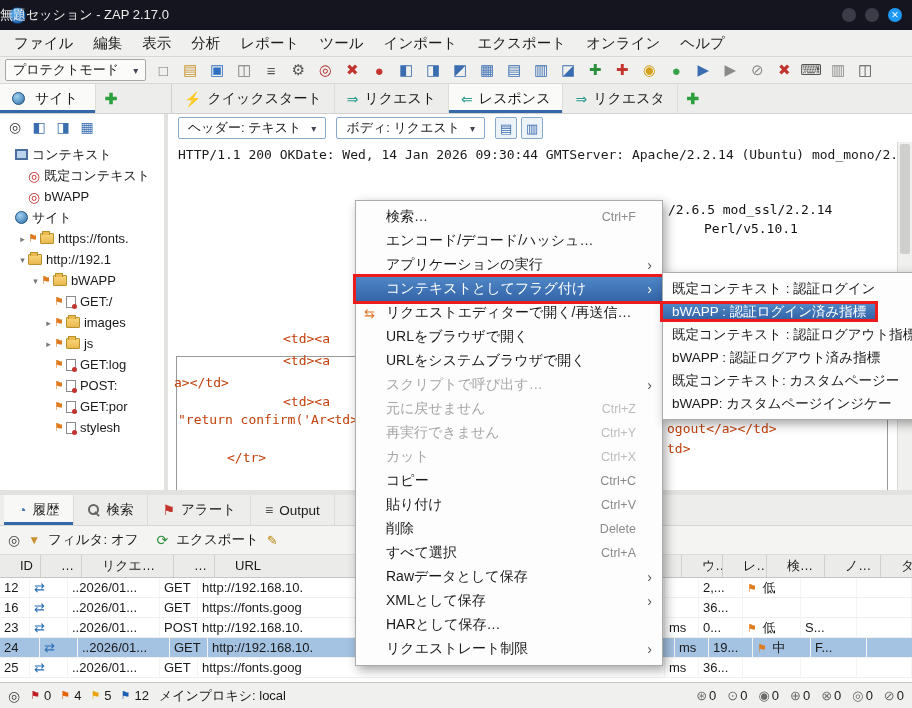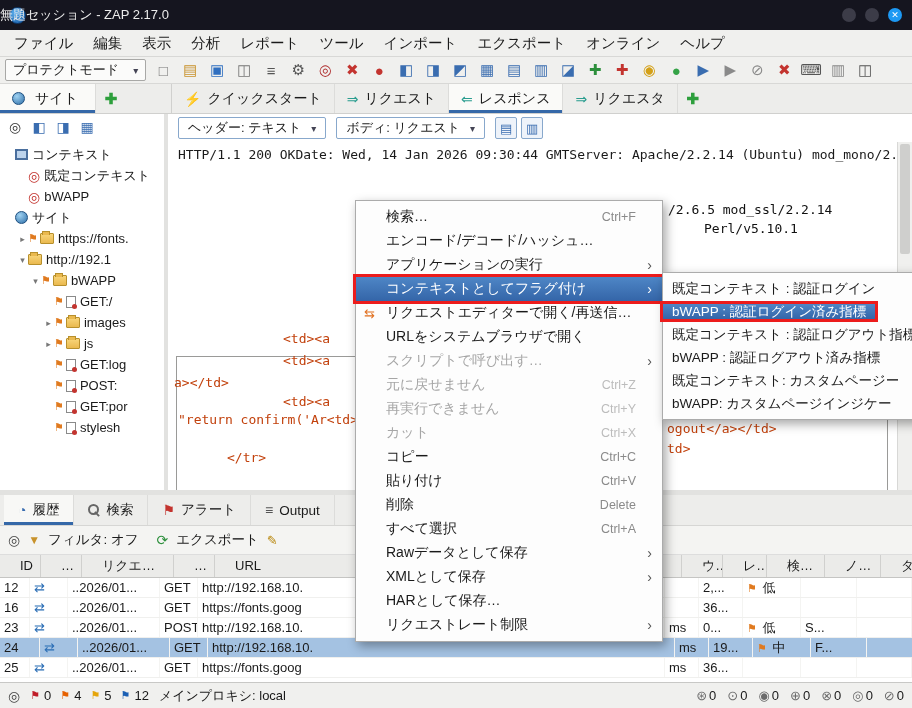--- a/index.html
+++ b/index.html
@@ -484,20 +484,22 @@
     </span><span class="mrow">
       <span class="mlbl">アプリケーションの実行</span>
       <span class="marr">›</span>
     </span><span class="mrow hl ann">
       <span class="mlbl">コンテキストとしてフラグ付け</span>
       <span class="marr">›</span>
     </span><span class="mrow">
       <span class="mico">⇆</span>
       <span class="mlbl">リクエストエディターで開く/再送信…</span>
     </span><span class="mrow">
+      <span class="mlbl">URLをブラウザで開く</span>
+    </span><span class="mrow">
       <span class="mlbl">URLをシステムブラウザで開く</span>
     </span><span class="mrow dis">
       <span class="mlbl">スクリプトで呼び出す…</span>
       <span class="marr">›</span>
     </span><span class="msep"></span><span class="mrow dis">
       <span class="mlbl">元に戻せません</span>
       <span class="msc">Ctrl+Z</span>
     </span><span class="mrow dis">
       <span class="mlbl">再実行できません</span>
       <span class="msc">Ctrl+Y</span>

